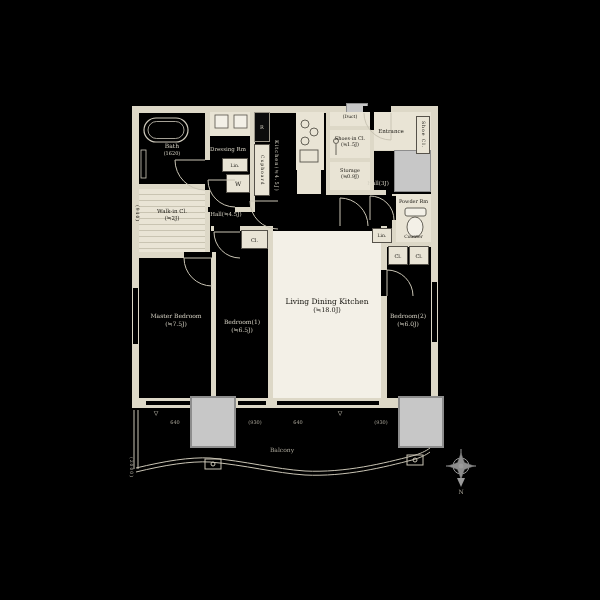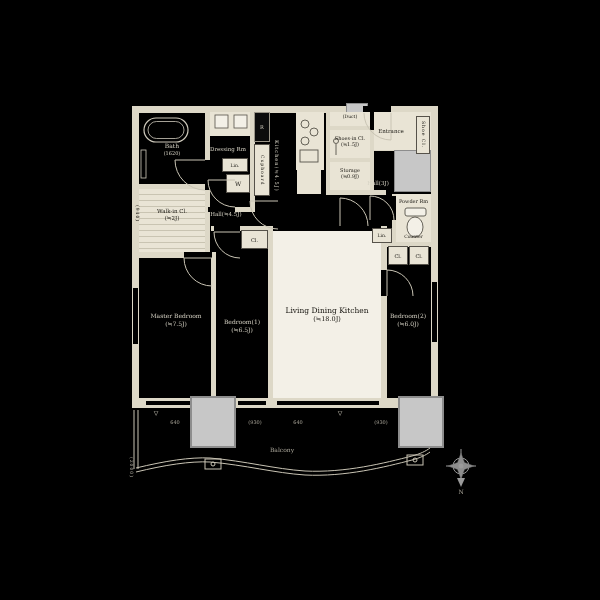--- a/index.html
+++ b/index.html
@@ -227,21 +227,21 @@
     <span class="sz">(≒7.5J)</span></div>
 
   <div class="lbl lt" style="left:214px;top:318px;width:56px;font-size:6px">
     <span>Bedroom(1)</span>
     <span class="sz">(≒6.5J)</span></div>
 
   <div class="lbl lt" style="left:384px;top:312px;width:48px;font-size:6px">
     <span>Bedroom(2)</span>
     <span class="sz">(≒6.0J)</span></div>
 
-  <div class="lbl" style="left:275px;top:306px;width:104px;font-size:7.5px">
+  <div class="lbl" style="left:275px;top:297px;width:104px;font-size:7.5px">
     <span>Living Dining Kitchen</span>
     <span class="sz" style="font-size:6.5px">(≒18.0J)</span></div>
 
   <div class="lbl gry" style="left:252px;top:446px;width:60px;font-size:6px">
     <span>Balcony</span></div>
 
   <div class="lbl lt" style="left:150px;top:409px;width:12px;font-size:6px">
     <span>▽</span></div>
   <div class="lbl lt" style="left:334px;top:409px;width:12px;font-size:6px">
     <span>▽</span></div>

